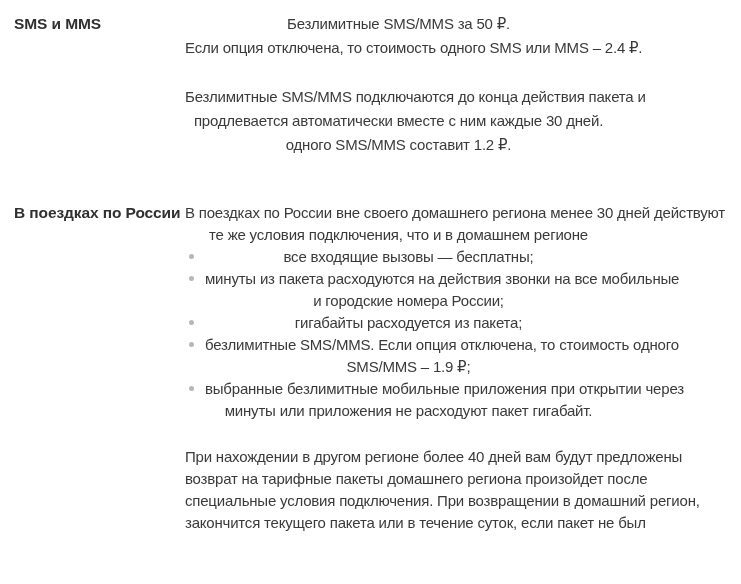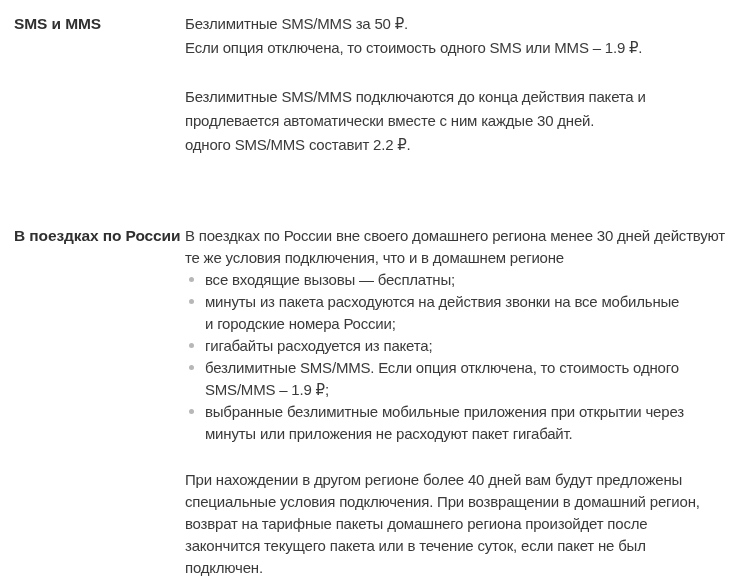--- a/index.html
+++ b/index.html
@@ -20,34 +20,35 @@
     color: var(--text);
   }
   .doc {
     padding: 12px 16px 0 14px;
     width: 628px;
   }
   .section {
     display: flex;
     align-items: flex-start;
   }
-  .section + .section { margin-top: 68px; }
+  .section + .section { margin-top: 45px; }
   .section-label {
     flex: 0 0 171px;
     margin: 0;
     font-size: 15.5px;
     font-weight: 700;
     letter-spacing: -0.1px;
     color: var(--label);
   }
   .section-content {
     flex: 1 1 auto;
     min-width: 0;
     font-size: 15px;
     letter-spacing: -0.2px;
+    text-align: center;
   }
   
   .doc > .section:nth-child(1) .section-label,
   .doc > .section:nth-child(1) .section-content { line-height: 24px; }
   .doc > .section:nth-child(2) .section-label,
   .doc > .section:nth-child(2) .section-content { line-height: 22px; }
 
   .text-line { white-space: nowrap; }
 
   .doc > .section:nth-child(1) .spacer { height: 25px; }
@@ -70,27 +71,27 @@
 </style>
 </head>
 <body>
 
 <main class="doc" id="doc">
     <section class="section">
       <h2 class="section-label">SMS и MMS</h2>
       <div class="section-content">
         <div class="paragraph">
           <div class="text-line">Безлимитные SMS/MMS за 50 ₽.</div>
-          <div class="text-line">Если опция отключена, то стоимость одного SMS или MMS – 1.9 ₽.</div>
+          <div class="text-line">Если опция отключена, то стоимость одного SMS или MMS – 2.4 ₽.</div>
         </div>
         <div class="spacer"></div>
         <div class="paragraph">
           <div class="text-line">Безлимитные SMS/MMS подключаются до конца действия пакета и</div>
           <div class="text-line">продлевается автоматически вместе с ним каждые 30 дней.</div>
-          <div class="text-line">одного SMS/MMS составит 2.2 ₽.</div>
+          <div class="text-line">одного SMS/MMS составит 1.2 ₽.</div>
         </div>
       </div>
     </section>
     <section class="section">
       <h2 class="section-label">В поездках по России</h2>
       <div class="section-content">
         <div class="paragraph">
           <div class="text-line">В поездках по России вне своего домашнего региона менее 30 дней действуют</div>
           <div class="text-line">те же условия подключения, что и в домашнем регионе</div>
         </div>
@@ -115,20 +116,19 @@
           </div>
           <div class="bullet-item">
             <span class="bullet-dot"></span>
             <div class="text-line">выбранные безлимитные мобильные приложения при открытии через</div>
             <div class="text-line">минуты или приложения не расходуют пакет гигабайт.</div>
           </div>
         </div>
         <div class="spacer"></div>
         <div class="paragraph">
           <div class="text-line">При нахождении в другом регионе более 40 дней вам будут предложены</div>
+          <div class="text-line">возврат на тарифные пакеты домашнего региона произойдет после</div>
           <div class="text-line">специальные условия подключения. При возвращении в домашний регион,</div>
-          <div class="text-line">возврат на тарифные пакеты домашнего региона произойдет после</div>
           <div class="text-line">закончится текущего пакета или в течение суток, если пакет не был</div>
-          <div class="text-line">подключен.</div>
         </div>
       </div>
     </section>
   </main>
 
 </body></html>

